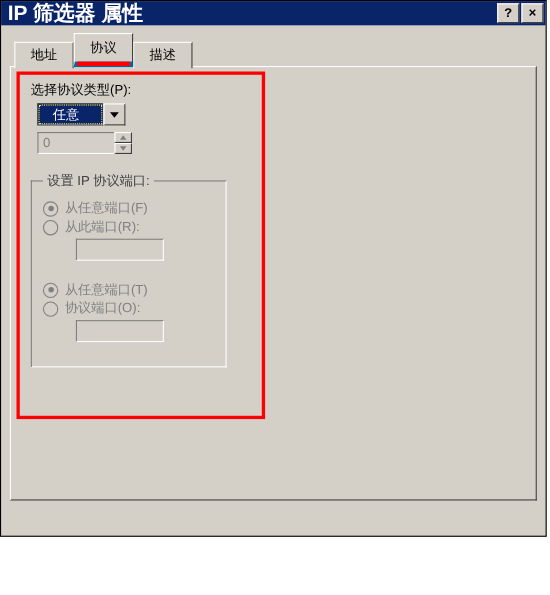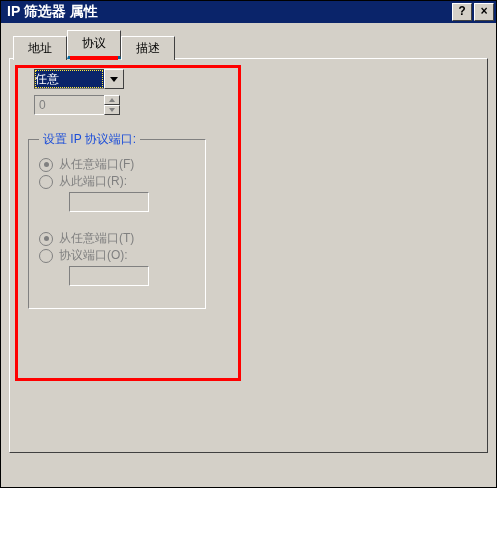--- a/index.html
+++ b/index.html
@@ -24,21 +24,21 @@
   .titlebar {
     height: 22px;
     background: linear-gradient(to right, #0a246a, #0a246a);
     color: #fff;
     display: flex;
     align-items: center;
     justify-content: space-between;
     padding: 0 2px 0 6px;
     font-weight: bold;
   }
-  .titlebar .title-text { font-size: 14px; }
+  .titlebar .title-text { font-size: 19px; }
   .titlebar .controls { display: flex; gap: 2px; }
   .titlebar .ctrl-btn {
     width: 18px; height: 16px;
     background: #d4d0c8;
     border: 1px solid #fff;
     border-right-color: #404040;
     border-bottom-color: #404040;
     font-family: "Courier New", monospace;
     font-weight: bold;
     font-size: 12px;
@@ -70,21 +70,21 @@
     border-bottom: none;
     margin-right: 0px;
     position: relative;
   }
   .tab.active {
     background: #d4d0c8;
     top: 1px;
     z-index: 3;
     padding-top: 4px;
     padding-bottom: 4px;
-    border-bottom: 3px solid #0369a1;
+    border-bottom: 5px solid #0369a1;
   }
   .tab.inactive { top: 2px; }
   .tab .underline-red {
     position: absolute;
     left: 2px; right: 2px; bottom: -4px; height: 4px;
     background: #f00;
   }
   .tabpanel {
     border: 1px solid #fff;
     border-right-color: #404040;
@@ -105,28 +105,28 @@
     z-index: 5;
   }
   .label { margin: 2px 0 4px 8px; }
   .combo {
     display: inline-flex;
     align-items: stretch;
     height: 20px;
     margin-left: 14px;
   }
   .combo .text {
-    width: 70px;
+    width: 60px;
     border: 1px solid #808080;
     border-right: none;
     border-top-color: #404040;
     border-left-color: #404040;
     background: #0a246a;
     color: #fff;
-    padding: 2px 0;
+    padding: 2px 13px;
     outline: 1px dotted #ffeb3b;
     outline-offset: -2px;
     box-sizing: border-box;
     line-height: 14px;
   }
   .combo .arrow {
     width: 18px;
     background: #d4d0c8;
     border: 1px solid #fff;
     border-right-color: #404040;
@@ -182,21 +182,21 @@
   }
   fieldset.group {
     border: 1px solid #fff;
     border-top-color: #808080;
     border-left-color: #808080;
     margin: 16px 4px 0 8px;
     padding: 8px 10px 14px 10px;
     width: 178px;
     box-sizing: border-box;
   }
-  fieldset.group legend { color: #1d4ed8; padding: 0 4px; }
+  fieldset.group legend { color: #404040; padding: 0 4px; }
   .radio-row {
     display: flex; align-items: center; gap: 6px;
     margin: 0 0;
     color: #808080;
   }
   .radio {
     width: 12px; height: 12px;
     border-radius: 50%;
     border: 1px solid #808080;
     background: #d4d0c8;
@@ -257,20 +257,21 @@
         <span>协议</span>
         <div class="underline-red"></div>
       </div>
       <div class="tab inactive">
         <span>描述</span>
       </div>
     </div>
 
     <div class="tabpanel">
 
+      <div class="label">选择协议类型(P):</div>
 
       <div class="combo">
         <div class="text">任意</div>
         <div class="arrow">
             <div class="tri"></div>
           </div>
       </div>
       <br>
 
       <div class="spinner">

